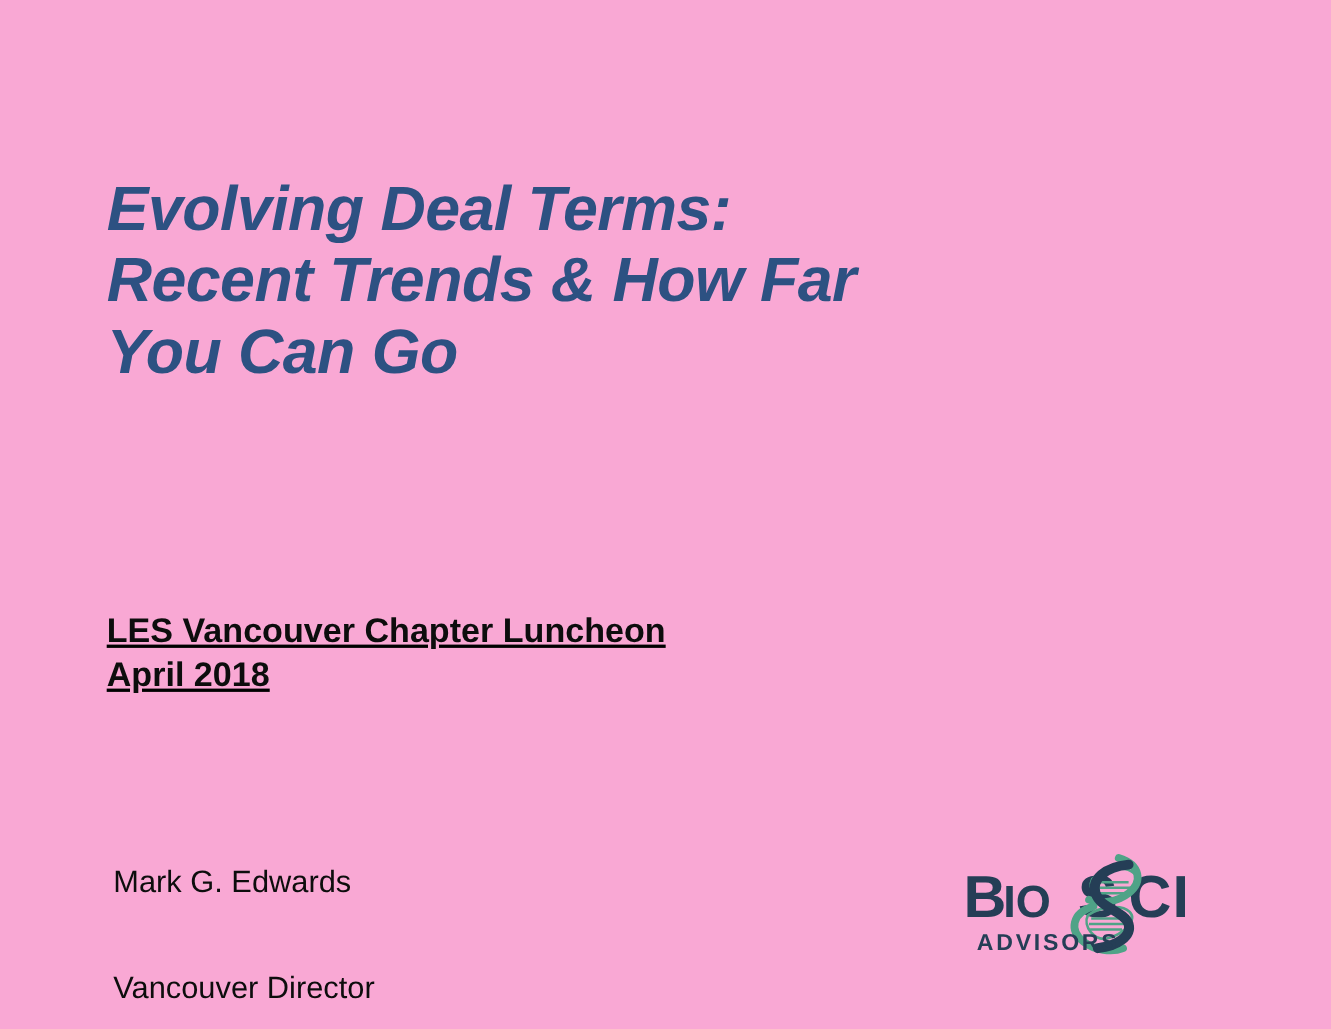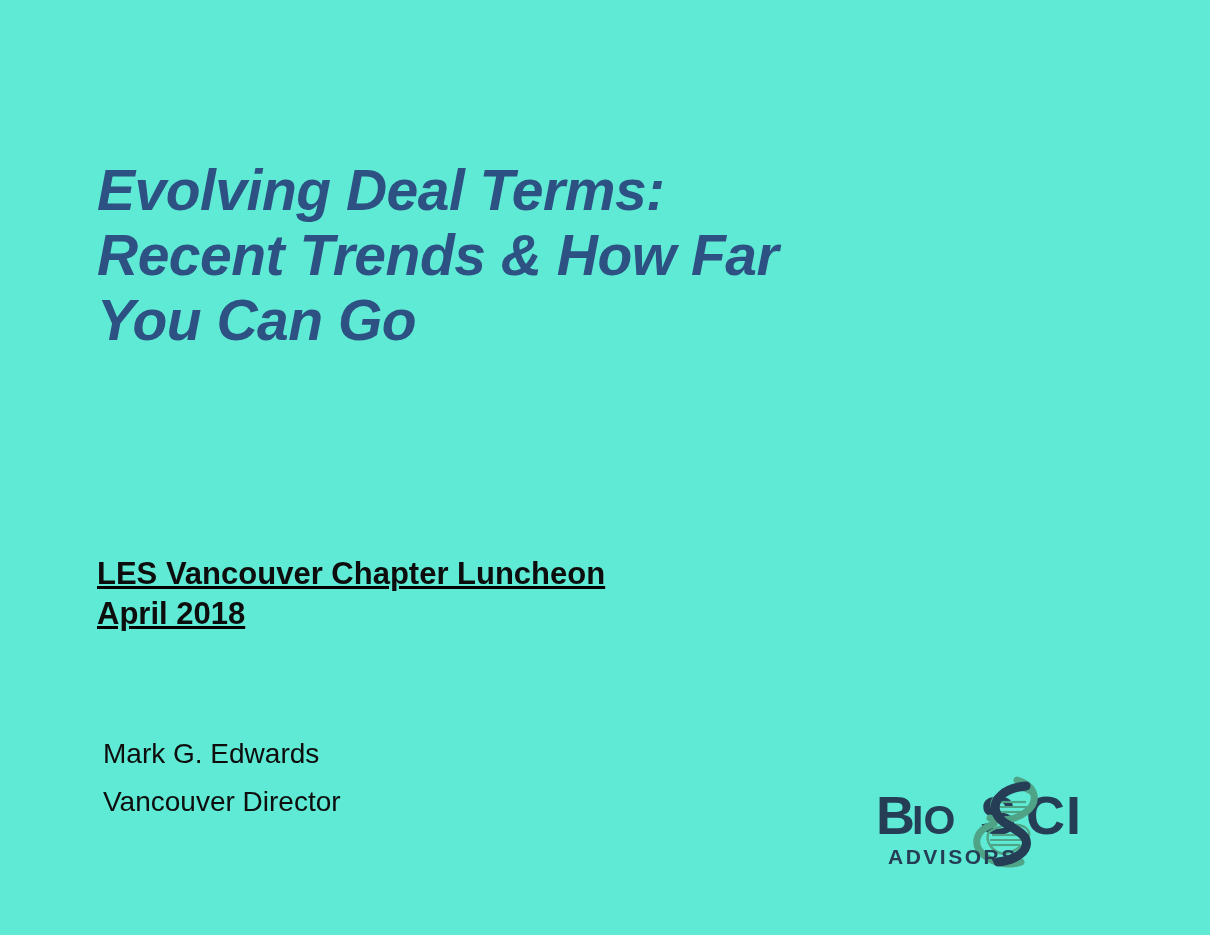--- a/index.html
+++ b/index.html
@@ -5,21 +5,21 @@
   html, body {
     margin: 0;
     padding: 0;
     background: #ffffff;
   }
 
   #slide {
     position: relative;
     width: 1210px;
     height: 935px;
-    background: #5eead4;
+    background: #f9a8d4;
     overflow: hidden;
     font-family: "Liberation Sans", sans-serif;
   }
 
   
   #title-block {
     position: absolute;
     left: 97px;
     top: 158px;
     width: 760px;
@@ -62,20 +62,21 @@
     width: 600px;
   }
 
   .presenter-line {
     font-family: "Liberation Sans", sans-serif;
     font-size: 28px;
     font-weight: normal;
     color: #0d0d0d;
     line-height: 48px;
     white-space: nowrap;
+    margin-top: 48px;
   }
 
   
   #logo {
     position: absolute;
     left: 876px;
     top: 772px;
     width: 262px;
     height: 98px;
   }

